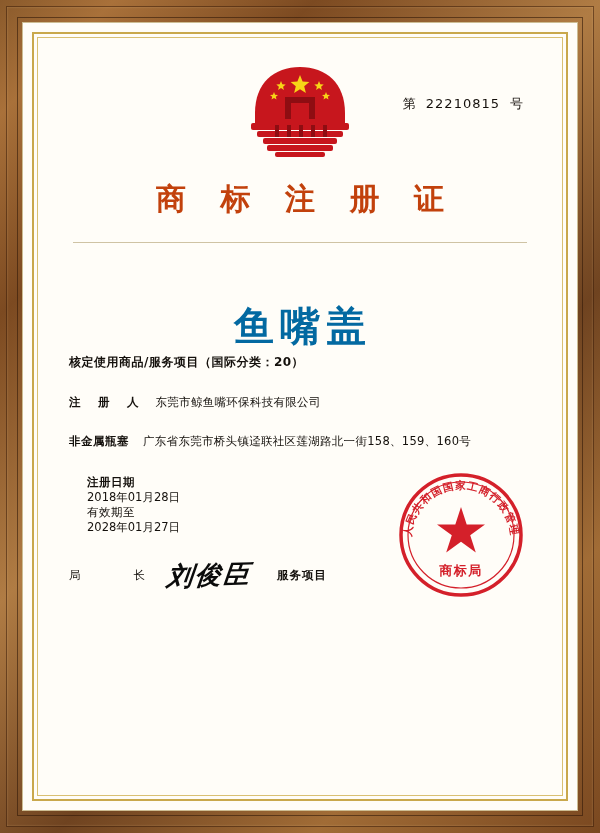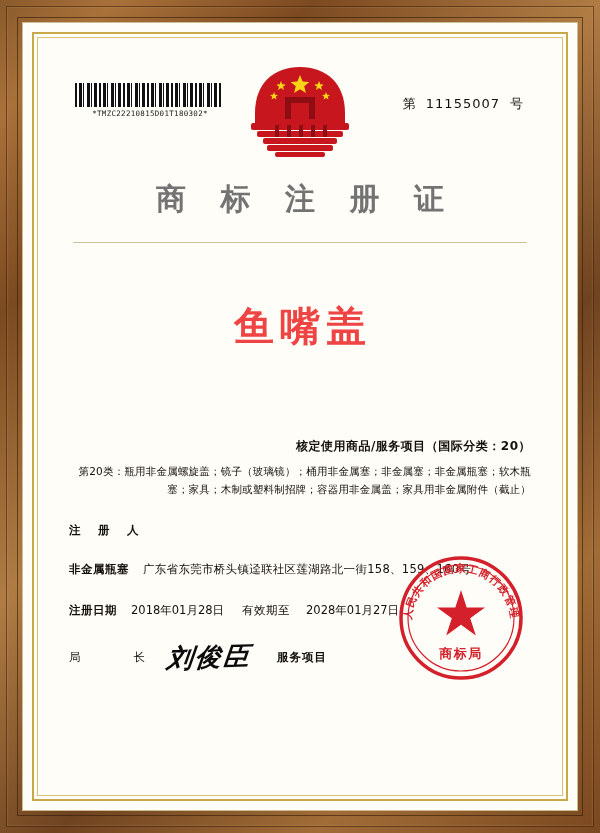--- a/index.html
+++ b/index.html
@@ -126,48 +126,46 @@
     font-family: "DejaVu Sans", sans-serif;
   }
 
   
   .doc-title {
     text-align: center;
     font-family: "DejaVu Serif", "Liberation Serif", serif;
     font-weight: bold;
     font-size: 30px;
     letter-spacing: 12px;
-    color: #737373;
+    color: #c2410c;
     margin-top: 6px;
     text-indent: 12px;
   }
 
   .divider {
     margin: 22px 4px 0 4px;
     border-top: 1px solid #cfc3a4;
   }
 
   
   .mark-name {
     text-align: center;
     font-family: "DejaVu Serif", "Liberation Serif", serif;
     font-weight: bold;
     font-size: 40px;
     letter-spacing: 6px;
-    color: #ef4444;
+    color: #0369a1;
     margin-top: 56px;
     text-indent: 6px;
   }
 
   
   .fields {
-    margin-top: 84px;
     font-size: 11px;
     color: #14100c;
-    text-align: right;
   }
   .field-head {
     font-weight: bold;
     font-size: 12px;
     letter-spacing: 0.5px;
   }
   .goods {
     margin-top: 7px;
     line-height: 1.75;
     font-size: 10.5px;
@@ -189,20 +187,21 @@
   .row .value {
     margin-left: 14px;
     letter-spacing: 0.3px;
   }
 
   .date-row {
     display: flex;
     align-items: baseline;
     margin-top: 26px;
     font-size: 11.5px;
+    flex-direction: column;
   }
   .date-row .label { font-weight: bold; letter-spacing: 0.5px; white-space: nowrap; }
   .date-row .v1 { margin-left: 14px; }
   .date-row .mid { margin-left: 18px; font-weight: normal; letter-spacing: 0.5px; }
   .date-row .v2 { margin-left: 16px; }
 
   .sign-row {
     position: relative;
     display: flex;
     align-items: center;
@@ -253,24 +252,20 @@
   <div class="frame-bevel-inner"></div>
 
   <div class="paper">
     <div class="gold-border"></div>
     <div class="gold-border-thin"></div>
 
     <div class="content">
 
       <div class="top-row">
 
-        <div class="barcode-block">
-          <div class="barcode"></div>
-          <div class="barcode-text">*TMZC22210815D01T180302*</div>
-        </div>
 
         <div class="emblem">
           <svg viewBox="0 0 118 108" width="118" height="108" aria-hidden="true">
 
             <path d="M14 52 C14 22 33 6 59 6 C85 6 104 22 104 52 L104 58 L14 58 Z" fill="#c7161d"></path>
             <path d="M14 56 L104 56 L104 62 L14 62 Z" fill="#c7161d"></path>
 
             <rect x="44" y="36" width="30" height="22" fill="#8e0d12"></rect>
             <rect x="50" y="42" width="18" height="16" fill="#c7161d"></rect>
 
@@ -293,38 +288,38 @@
               <rect x="70" y="64" width="4" height="12"></rect>
               <rect x="82" y="64" width="4" height="12"></rect>
             </g>
             <rect x="26" y="84" width="66" height="6" rx="2" fill="#c7161d"></rect>
             <rect x="34" y="91" width="50" height="5" rx="2" fill="#c7161d"></rect>
           </svg>
         </div>
 
         <div class="number-block">
           <span>第</span>
-          <span class="num">11155007</span>
+          <span class="num">22210815</span>
           <span>号</span>
         </div>
       </div>
 
       <div class="doc-title">商 标 注 册 证</div>
 
       <div class="divider"></div>
 
       <div class="mark-name">鱼嘴盖</div>
 
       <div class="fields">
 
         <div class="field-head">核定使用商品/服务项目（国际分类：20）</div>
-        <div class="goods">第20类：瓶用非金属螺旋盖；镜子（玻璃镜）；桶用非金属塞；非金属塞；非金属瓶塞；软木瓶塞；家具；木制或塑料制招牌；容器用非金属盖；家具用非金属附件（截止）</div>
 
         <div class="row">
           <span class="label">注　册　人</span>
+          <span class="value">东莞市鲸鱼嘴环保科技有限公司</span>
         </div>
 
         <div class="row">
           <span class="label tight">非金属瓶塞</span>
           <span class="value">广东省东莞市桥头镇迳联社区莲湖路北一街158、159、160号</span>
         </div>
 
         <div class="date-row">
           <span class="label">注册日期</span>
           <span class="v1">2018年01月28日</span>

